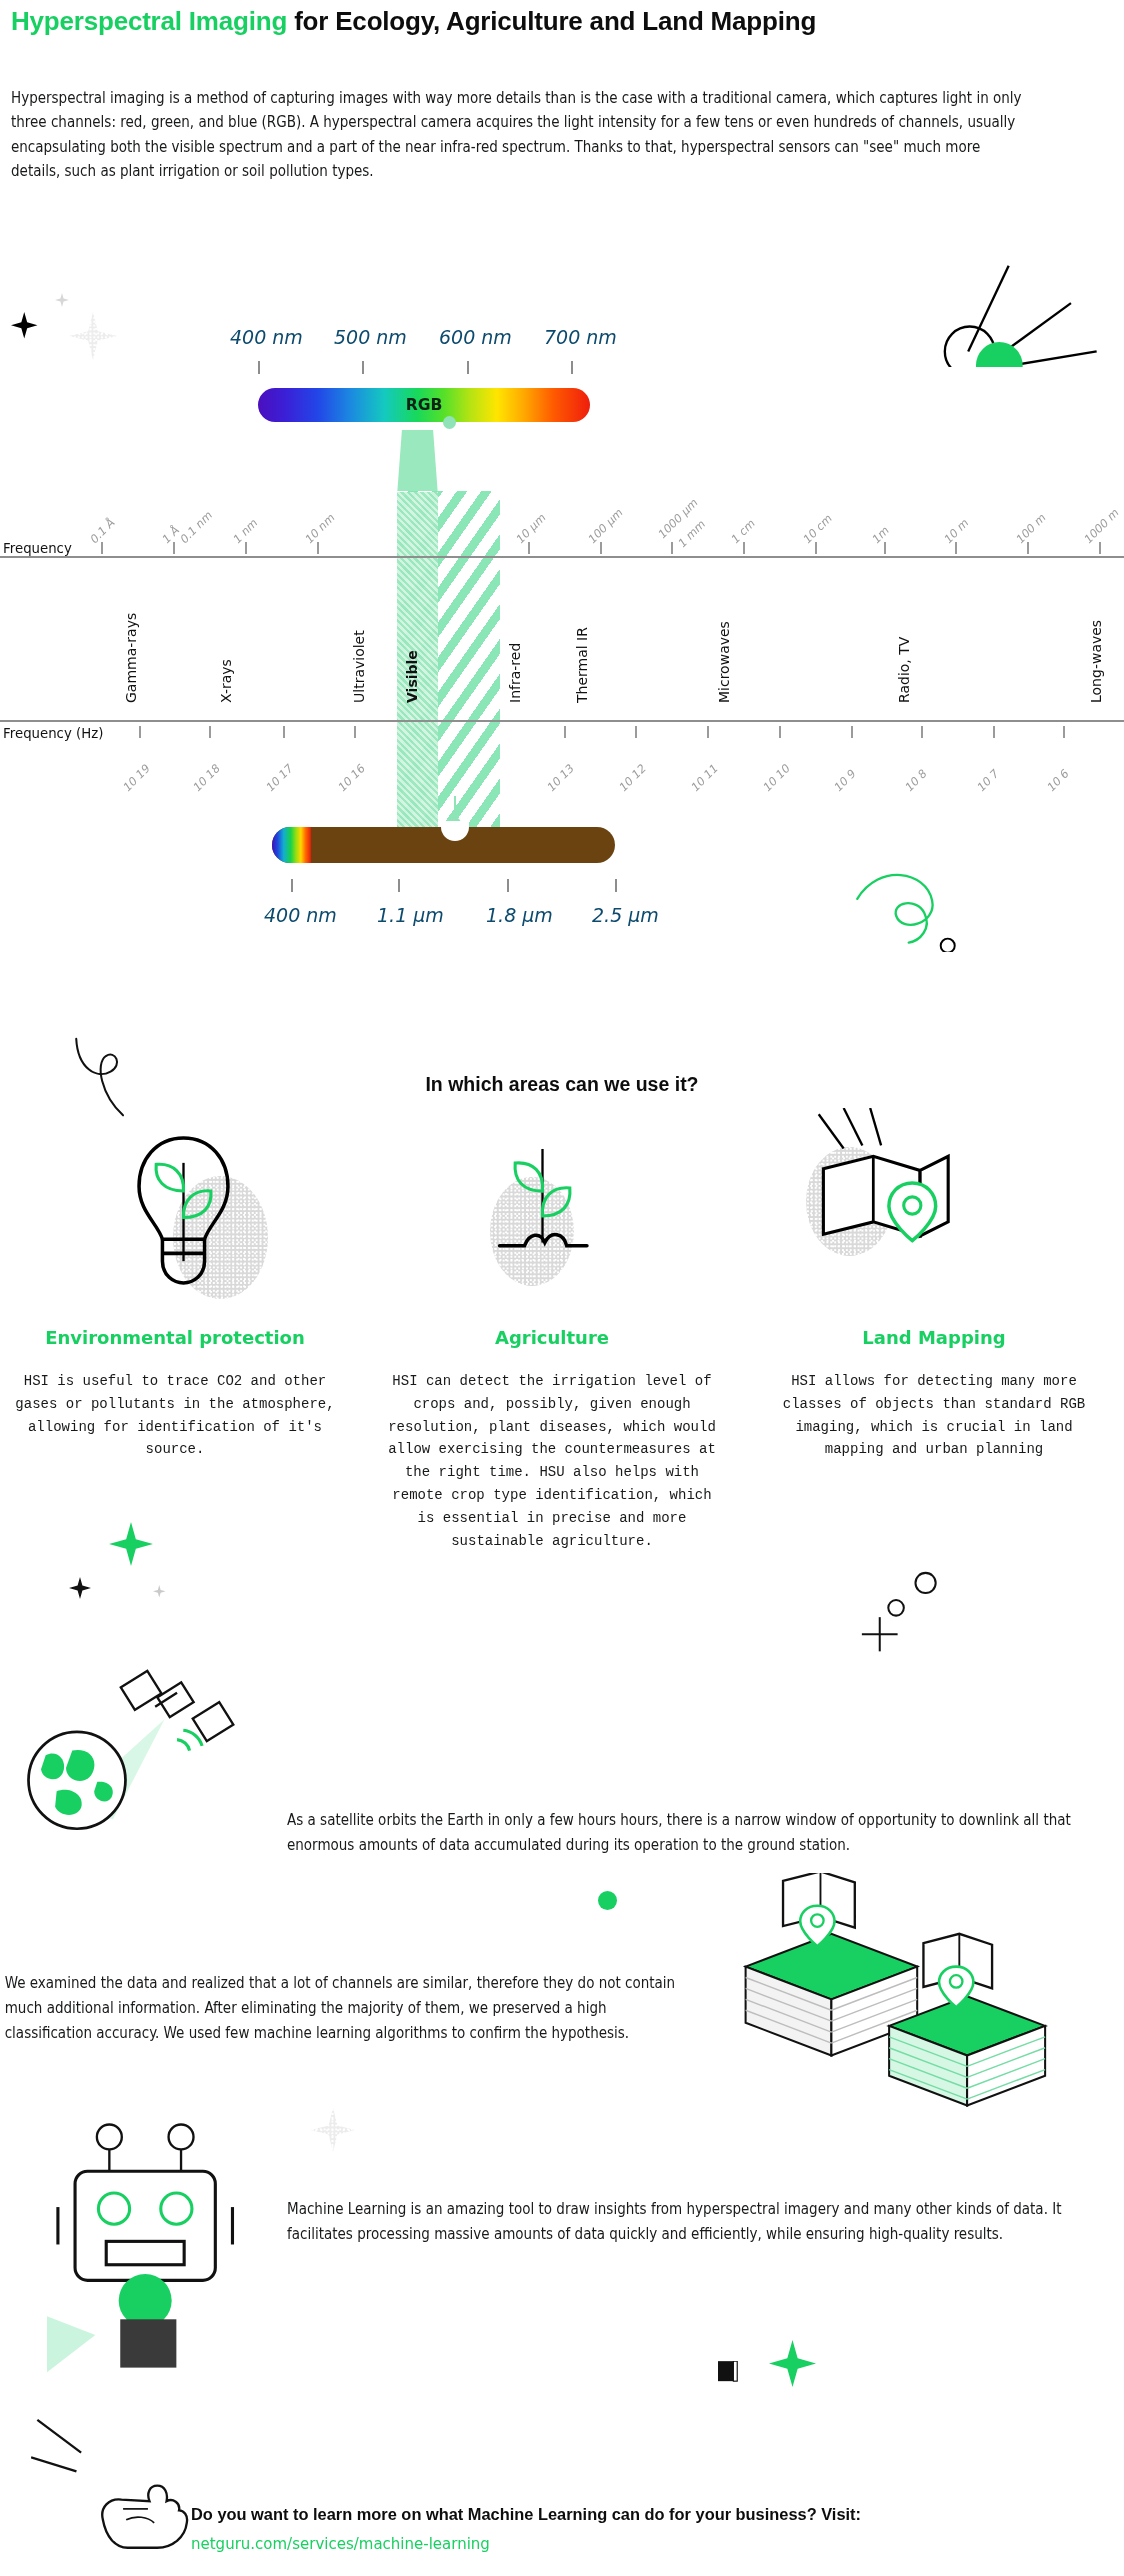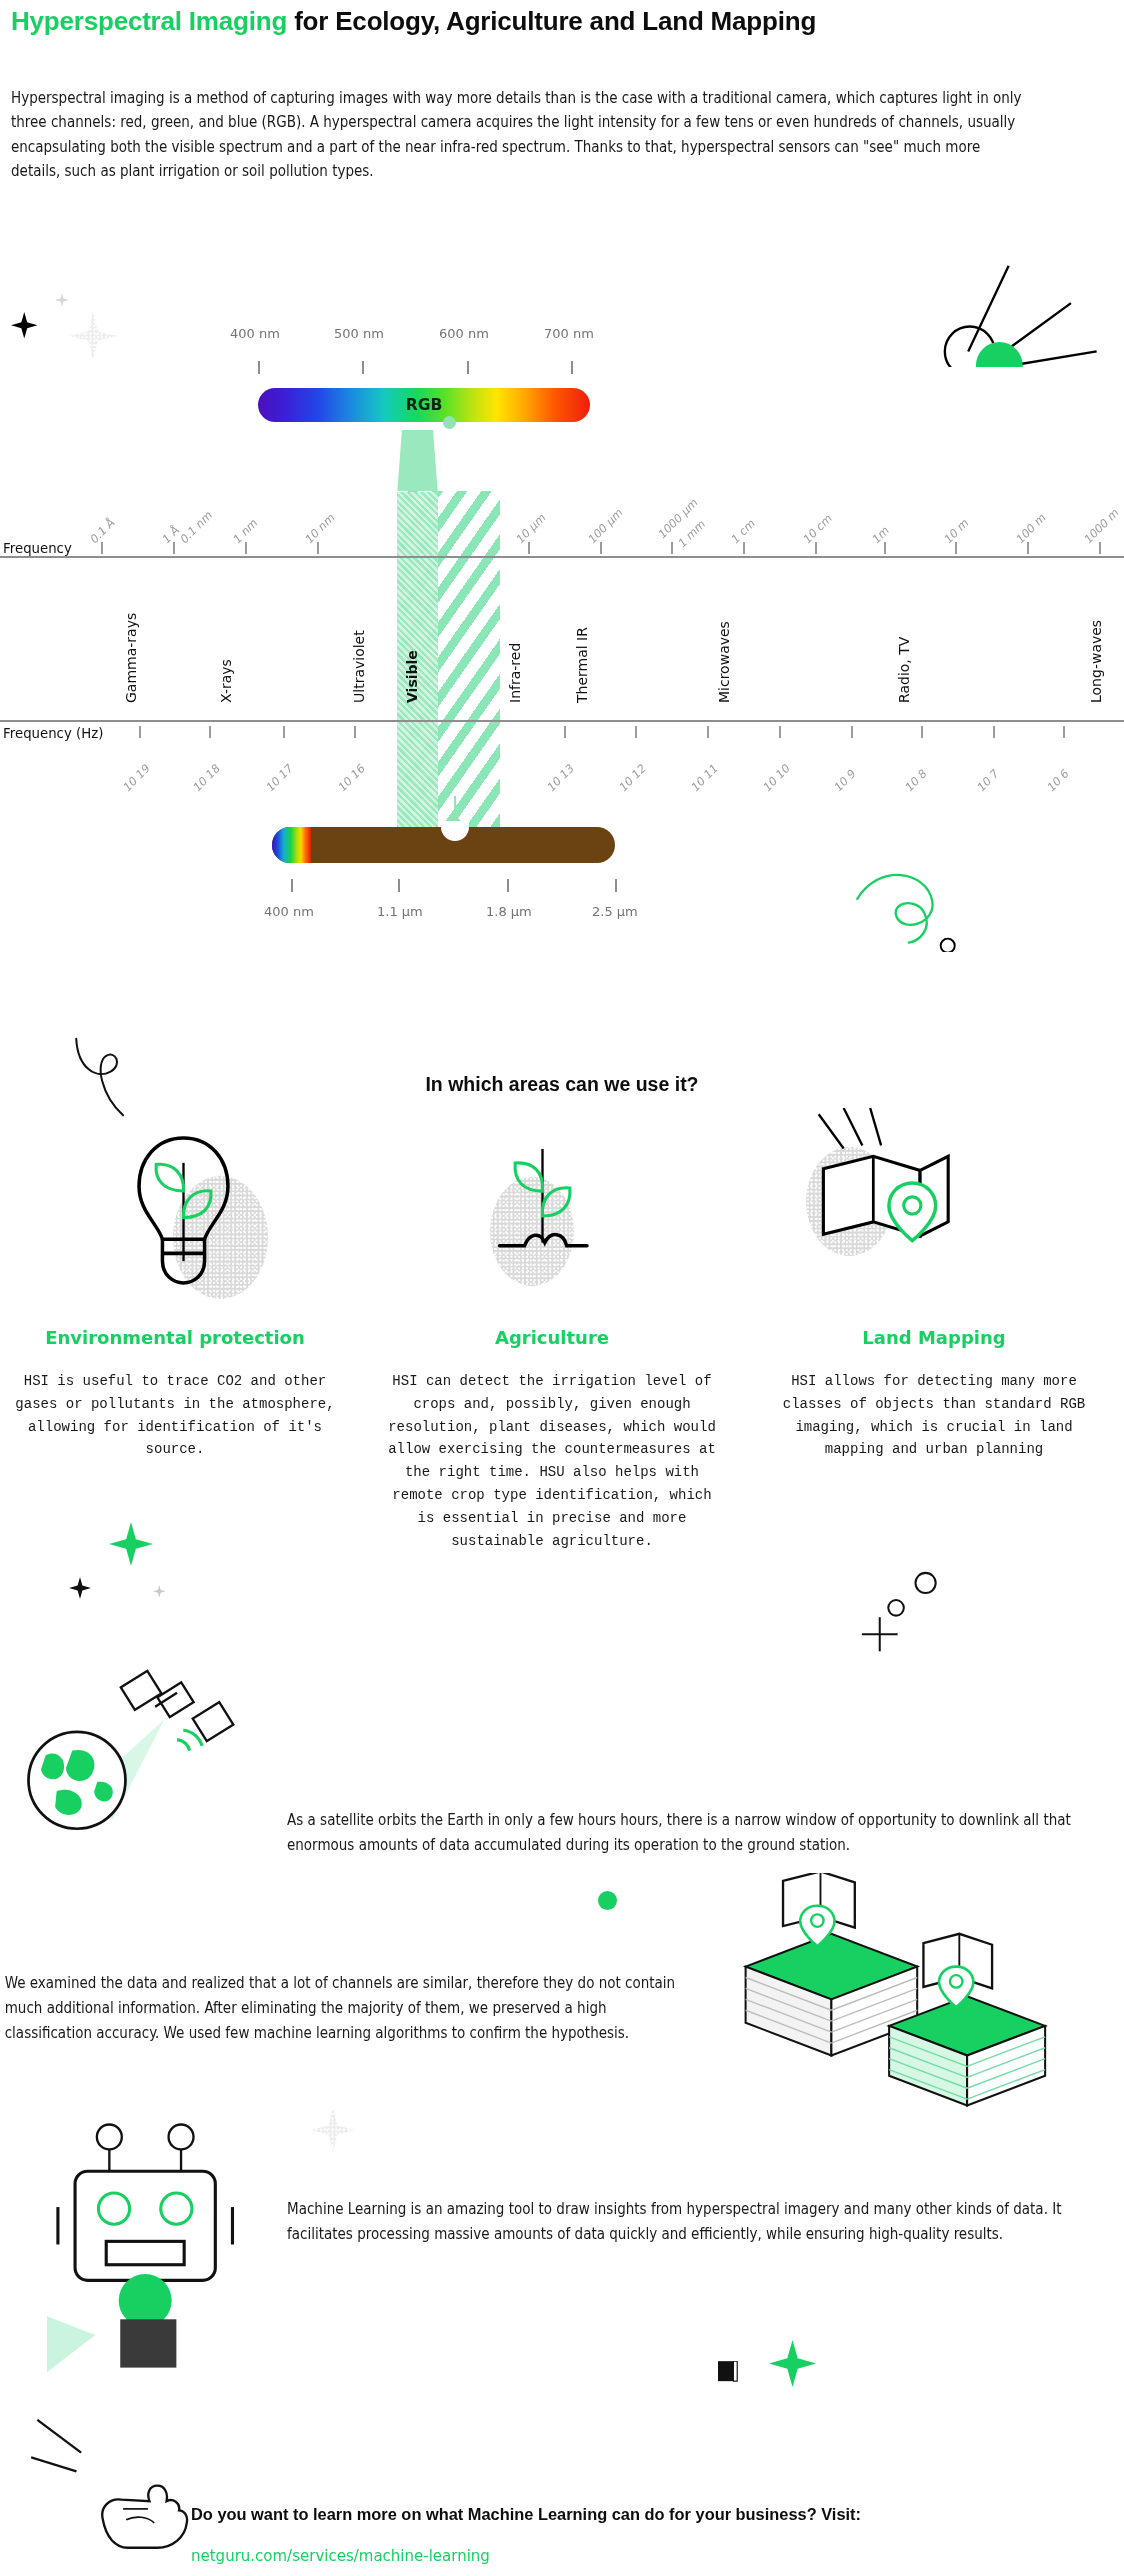--- a/index.html
+++ b/index.html
@@ -26,22 +26,22 @@
   #intro {
     position: absolute; left: 11px; top: 86px; width: 1015px;
     font-size: 15px; line-height: 1.62; color: #18191a;
     font-family: "DejaVu Sans", sans-serif;
     font-stretch: condensed;
   }
 
   
   #vis-wrap { position: absolute; left: 0; top: 420; }
   .nm-label {
-    position: absolute; font-size: 13px; color: #737373;
-    font-family: "DejaVu Sans", sans-serif; white-space: nowrap;
+    position: absolute; font-size: 19px; color: #0c4a6e;
+    font-family: "DejaVu Sans", sans-serif; white-space: nowrap; font-style: italic;
   }
   .nm-tick { position: absolute; width: 1.6px; height: 12.5px; background: #8d8d8d; }
   #vis-bar {
     position: absolute; left: 258px; top: 388px; width: 332px; height: 34px;
     border-radius: 17px;
     background: linear-gradient(to right,
       #4b0fbe 0%, #3b1fd6 8%, #2246e8 18%, #1b8ae0 28%,
       #14c9c0 38%, #18d95a 48%, #56e029 56%, #b7e312 64%,
       #ffe500 72%, #ffa900 80%, #ff5a00 89%, #ef1d0c 100%);
   }
@@ -143,21 +143,20 @@
 
   
   #cta {
     position: absolute; left: 191px; top: 2505px; width: 898px;
     font-size: 16.4px; font-weight: bold; color: #0d0d0d; white-space: nowrap;
   }
   #cta-link {
     position: absolute; left: 191px; top: 2535px;
     font-size: 15px; color: #18d061; text-decoration: none;
     font-family: "DejaVu Sans", sans-serif;
-    margin-top: 12px;
   }
 
   
   .deco { position: absolute; pointer-events: none; }
   .star4 {
     position: absolute;
     background: #000;
     clip-path: polygon(50% 0%, 61% 39%, 100% 50%, 61% 61%, 50% 100%, 39% 61%, 0% 50%, 39% 39%);
   }
   .noise-blob {

